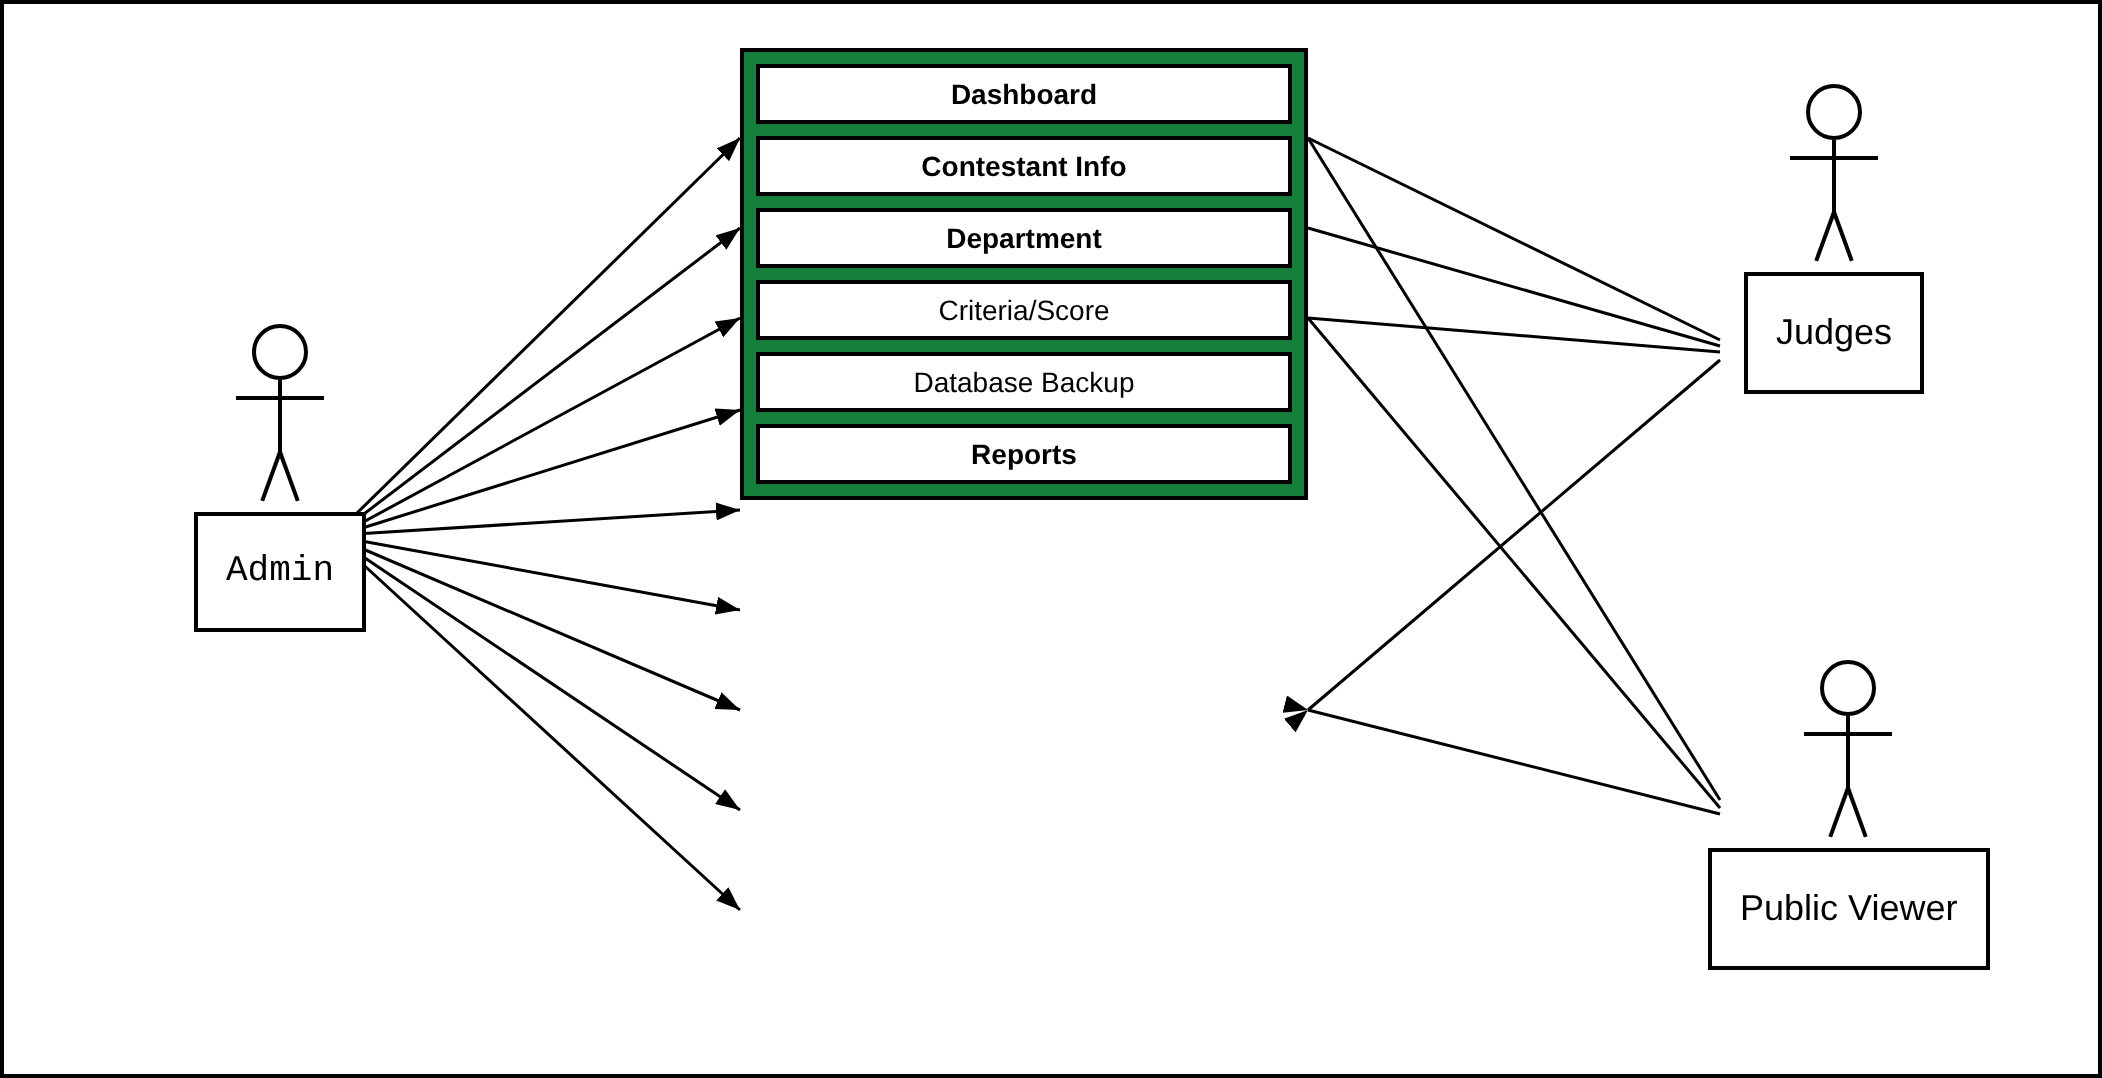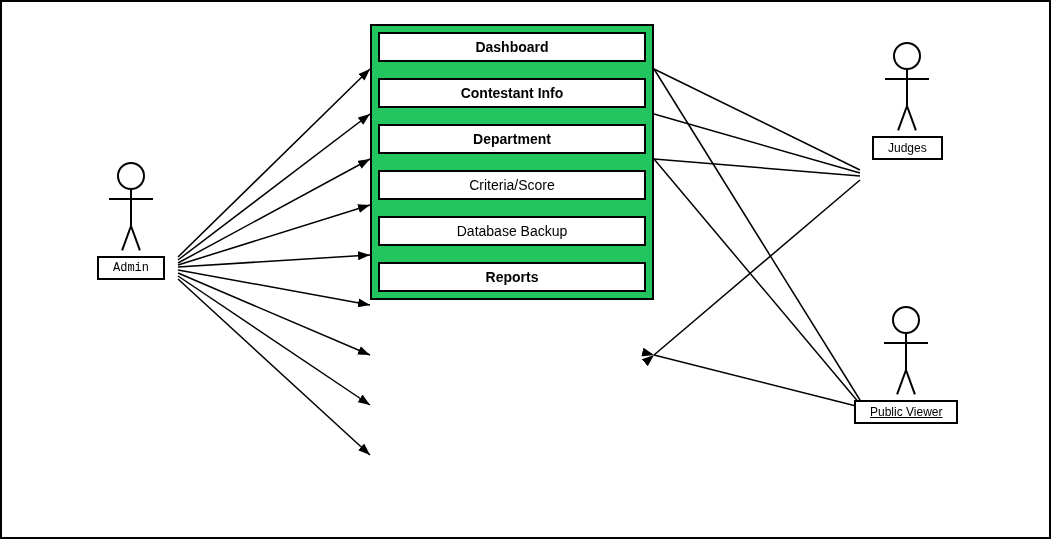--- a/index.html
+++ b/index.html
@@ -83,37 +83,37 @@
     .actor-legs {
       position: relative;
       width: 44px;
       height: 26px;
     }
     .actor-label {
       margin-top: 4px;
     }
     .actor-label-box {
       border: 2.5px solid #000;
-      padding: 3px 14px;
-      font-size: 12px;
+      padding: 18px 14px;
+      font-size: 18px;
       background: #fff;
       text-align: center;
       font-weight: normal;
     }
 
     
     .system-box {
       position: absolute;
       border: 2.5px solid #000;
-      background: #22c55e;
+      background: #15803d;
       display: flex;
       flex-direction: column;
       align-items: stretch;
       padding: 6px 6px;
-      gap: 16px;
+      gap: 6px;
     }
     .use-case-item {
       border: 2px solid #000;
       padding: 5px 10px;
       font-size: 14px;
       text-align: center;
       background: #fff;
       white-space: nowrap;
     }
     .use-case-item.bold-text {
@@ -193,21 +193,21 @@
       <div class="actor-legs">
         <div class="actor-leg-left"></div>
         <div class="actor-leg-right"></div>
       </div>
     </div>
     <div class="actor-label">
       <div class="actor-label-box">Judges</div>
     </div>
   </div>
 
-  <div class="actor" style="left:852px; top:304px;text-decoration:underline;">
+  <div class="actor" style="left:852px; top:328px;">
     <div class="actor-figure">
       <div class="actor-head"></div>
       <div class="actor-body">
         <div class="actor-arms"></div>
       </div>
       <div class="actor-legs">
         <div class="actor-leg-left"></div>
         <div class="actor-leg-right"></div>
       </div>
     </div>

